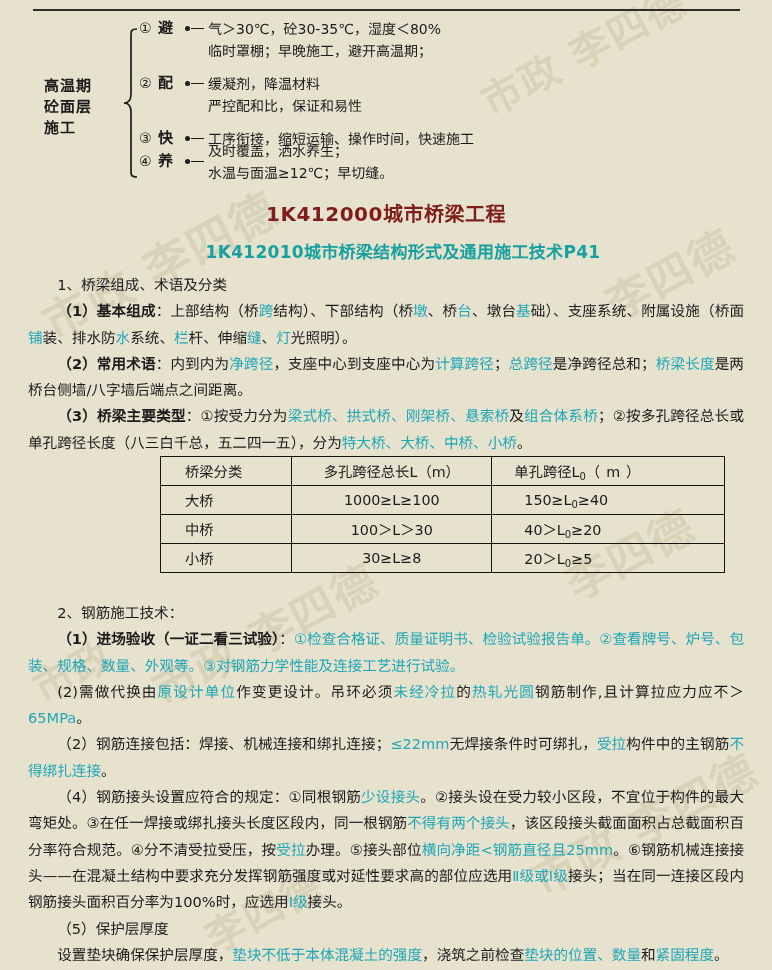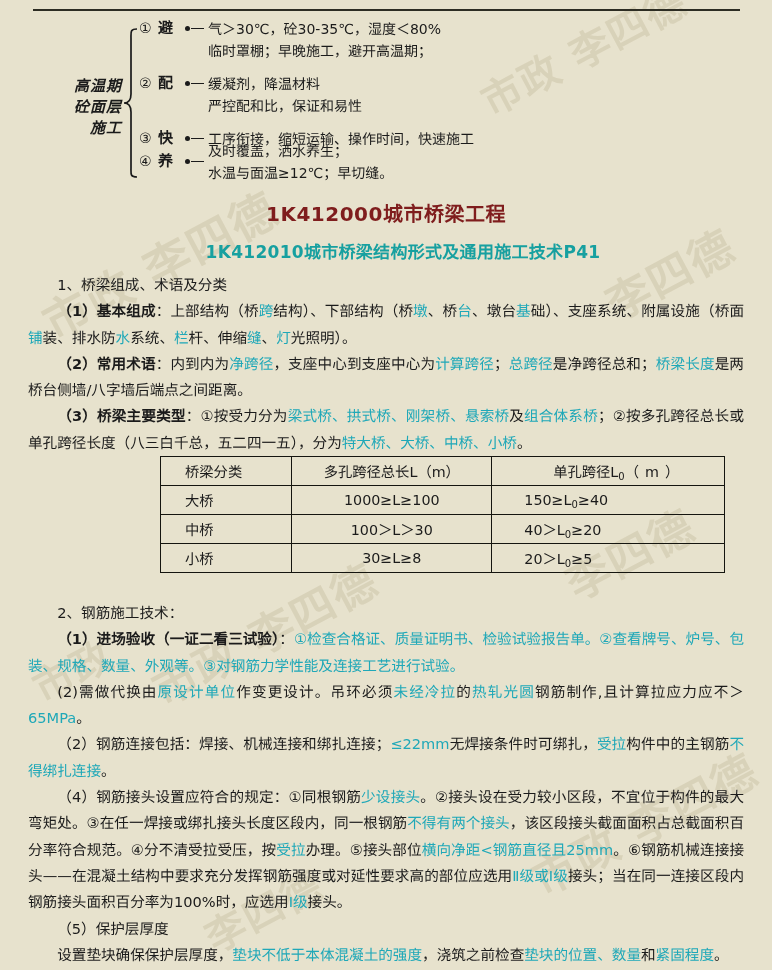--- a/index.html
+++ b/index.html
@@ -27,23 +27,22 @@
 
   .topline{
     position:absolute;left:33px;top:9px;width:707px;height:0;
     border-top:2px solid #2d2d23;
   }
 
   
   .diagram{position:absolute;left:0;top:18px;width:772px;height:170px;}
   .dg-label{
     position:absolute;left:44px;top:58px;width:78px;
-    text-align:right;font-size:15px;line-height:21px;font-weight:600;
+    text-align:left;font-size:15px;line-height:21px;font-weight:600;
     letter-spacing:1px;
-    font-style:italic;
   }
   .brace{
     position:absolute;left:123px;top:10px;width:16px;height:150px;
     color:#1b1b1b;
   }
   .dg-rows{position:absolute;left:139px;top:0;width:620px;}
   .dg-row{position:absolute;display:flex;align-items:flex-start;}
   .dg-num{font-size:14px;width:19px;flex:none;line-height:20px;}
   .dg-key{font-size:15px;font-weight:700;width:24px;flex:none;line-height:20px;}
   .conn{flex:none;width:26px;height:20px;position:relative;}
@@ -80,21 +79,21 @@
   
   .tblwrap{position:absolute;left:112px;top:456px;width:565px;}
   table{border-collapse:collapse;width:565px;background:transparent;margin-left:48px;}
   td{
     border:1.6px solid #15150f;
     height:25px;font-size:14.3px;padding:1px 0 2px 0;
     vertical-align:middle;
   }
   .c1{width:124px;padding-left:24px;}
   .c2{width:219px;text-align:center;}
-  .c3{width:222px;padding-left:22px;text-align:center;}
+  .c3{width:222px;padding-left:22px;}
   .c3v{padding-left:32px;text-align:left;}
   sub{font-size:10px;vertical-align:baseline;position:relative;top:3px;}
 
   .body2{
     position:absolute;left:28px;top:600px;width:716px;
     font-size:14.6px;line-height:26.3px;text-align:justify;
   }
 </style>
 </head>
 <body>

